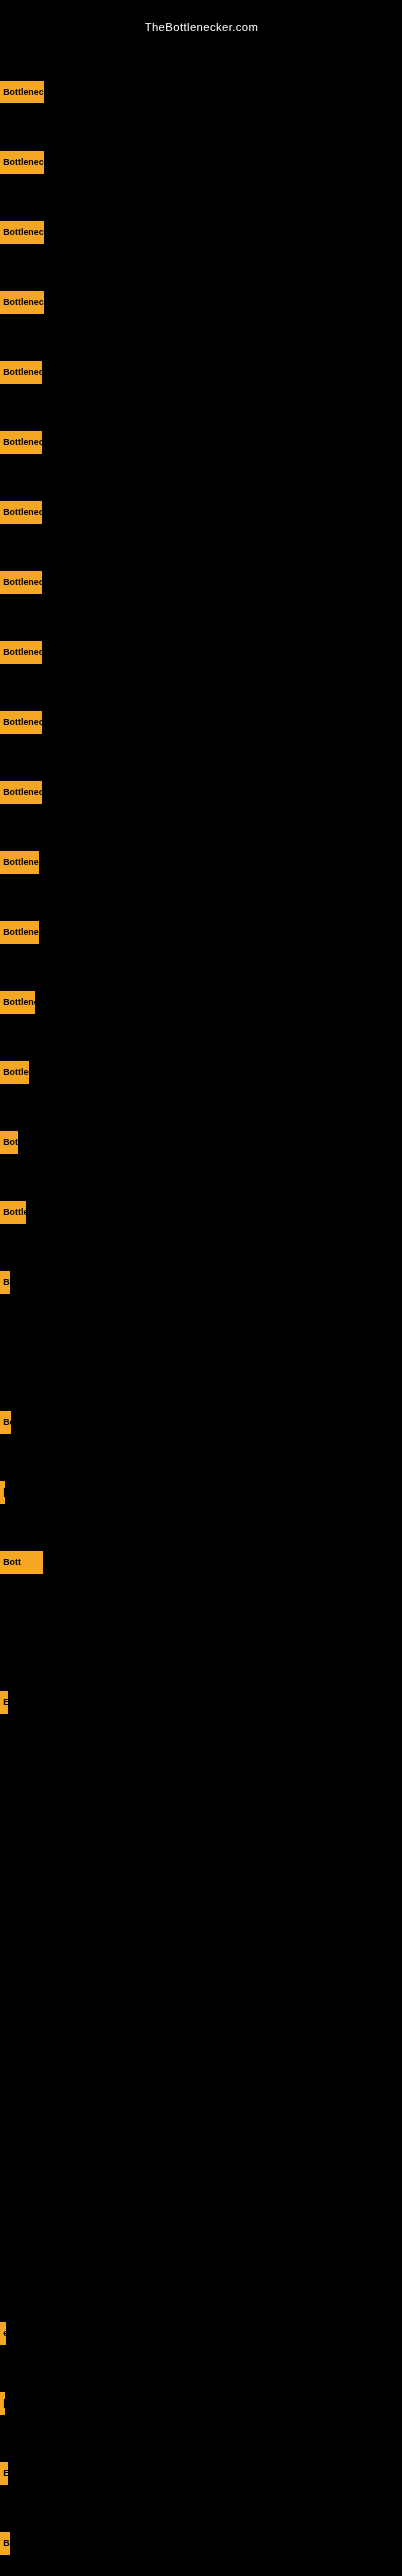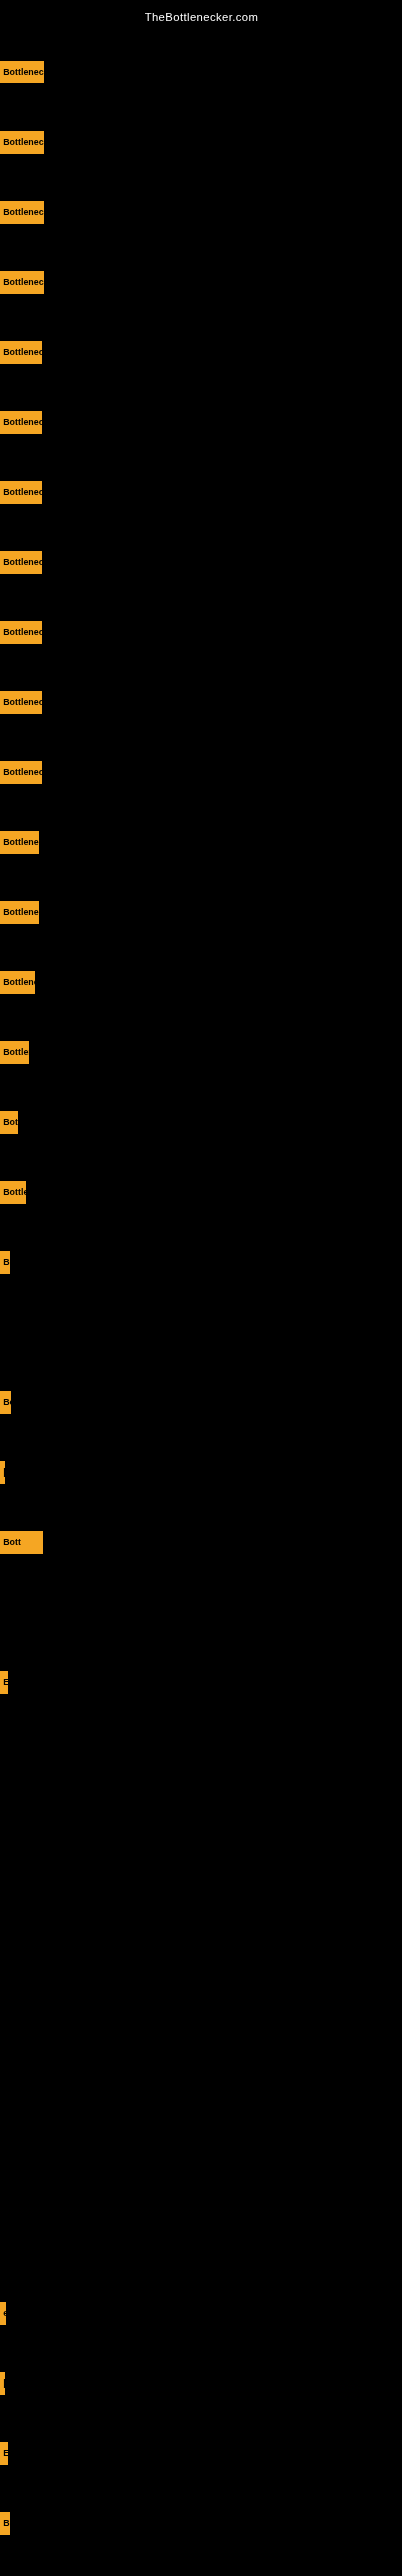--- a/index.html
+++ b/index.html
@@ -13,21 +13,21 @@
       width: 403px;
       min-height: 2576px;
       font-family: Arial, sans-serif;
       position: relative;
     }
 
     .site-title {
       text-align: center;
       color: #ffffff;
       font-size: 11.3px;
-      padding: 11px 0;
+      padding: 21px 0;
       letter-spacing: 0.4px;
     }
   </style>
 </head>
 <body>
 
 <div class="site-title">TheBottlenecker.com</div>
 
 <div id="bars-wrapper" style="position: relative; width: 403px; height: 2536px;">
 <div style="position: absolute; top: 26.6px; left: 0px; width: 44px; height: 22.5px; background-color: rgb(245, 166, 35); display: flex; align-items: center; padding-left: 3.2px;">

